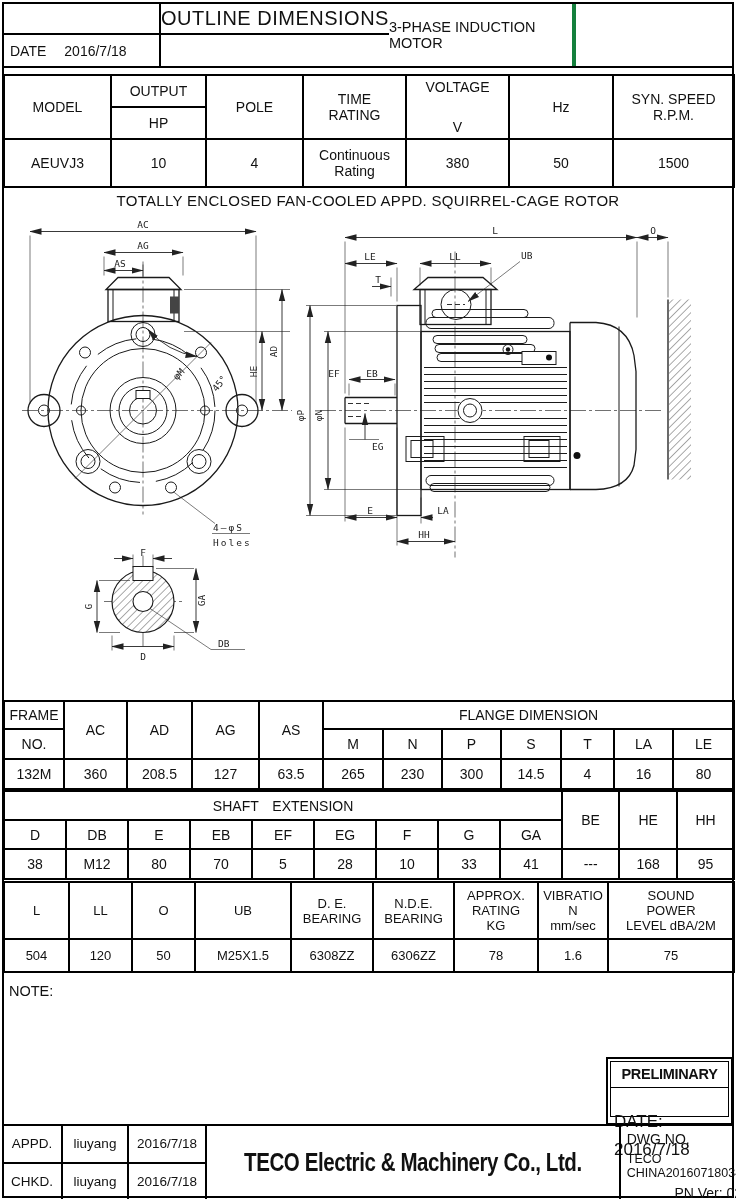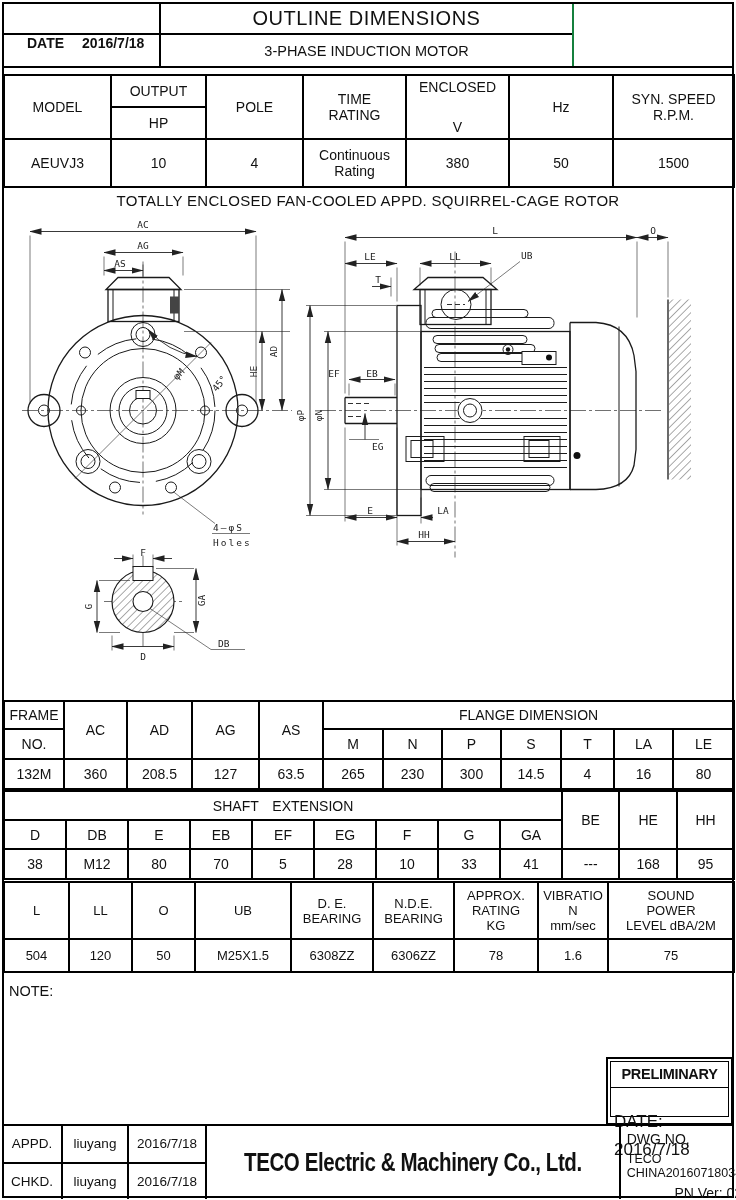--- a/index.html
+++ b/index.html
@@ -7,23 +7,23 @@
   .frame{position:absolute;left:2px;top:2px;width:728px;height:1192px;border:2px solid #000;pointer-events:none;}
   .abs{position:absolute;}
   .pre{white-space:pre-line;}
   table{border-collapse:collapse;table-layout:fixed;}
   td{border:2px solid #000;text-align:center;vertical-align:middle;font-size:14px;padding:0;overflow:hidden;}
 
   
   .hdr{left:4px;top:4px;width:728px;height:62px;display:flex;border-bottom:2px solid #000;}
   .hdr-left{width:155px;border-right:2px solid #000;display:flex;flex-direction:column;}
   .hdr-left .r1{height:29px;border-bottom:2px solid #000;}
-  .hdr-left .r2{flex:1;display:flex;align-items:flex-start;font-size:14px;padding-left:23px;font-weight:bold;}
+  .hdr-left .r2{flex:1;display:flex;align-items:center;font-size:14px;padding-left:6px;}
   .hdr-left .r2 .dv{margin-left:18px;}
-  .hdr-mid{width:411px;border-right:2px solid #15803d;display:flex;flex-direction:column;}
+  .hdr-mid{width:411px;border-right:4px solid #15803d;display:flex;}
   .hdr-mid .t{height:29px;border-bottom:2px solid #000;display:flex;align-items:center;justify-content:center;font-size:20px;letter-spacing:.5px;}
   .hdr-mid .s{flex:1;display:flex;align-items:center;justify-content:center;font-size:14.5px;}
   .hdr-right{flex:1;}
 
   
   .spec{left:3px;top:74px;width:730px;}
   .spec td{font-size:14px;}
   .spec .h30{height:30px;}
   .spec .h48{height:48px;}
   .vcell{display:flex;flex-direction:column;justify-content:space-between;height:56px;padding:3px 0;}
@@ -108,21 +108,21 @@
       </colgroup>
     <tbody>
         <tr class="h30">
       <td rowspan="2">MODEL</td>
       <td>OUTPUT</td>
       <td rowspan="2">POLE</td>
       <td rowspan="2" class="pre">TIME
 RATING</td>
       <td rowspan="2">
         <div class="vcell">
-          <span>ENCLOSED</span>
+          <span>VOLTAGE</span>
           <span>V</span>
         </div>
       </td>
       <td rowspan="2">Hz</td>
       <td rowspan="2" class="pre">SYN. SPEED
 R.P.M.</td>
     </tr>
     <tr class="h30">
       <td>HP</td>
     </tr>

